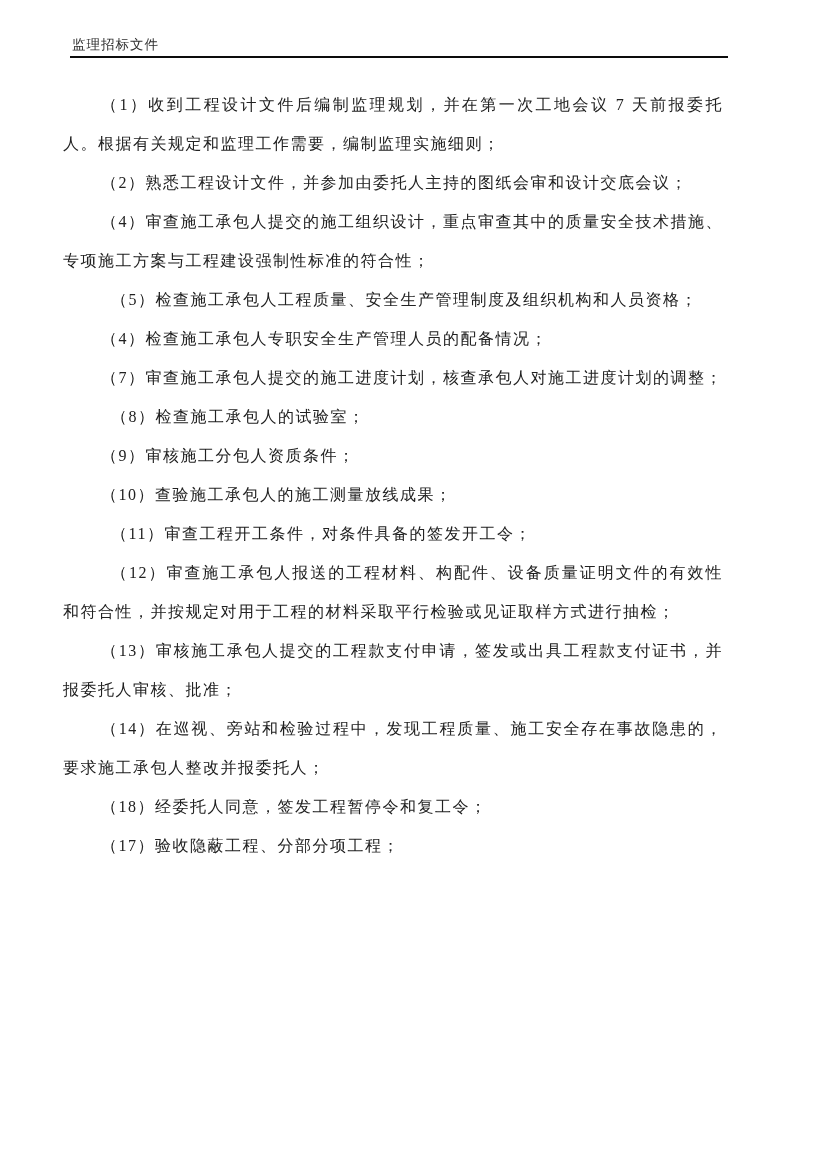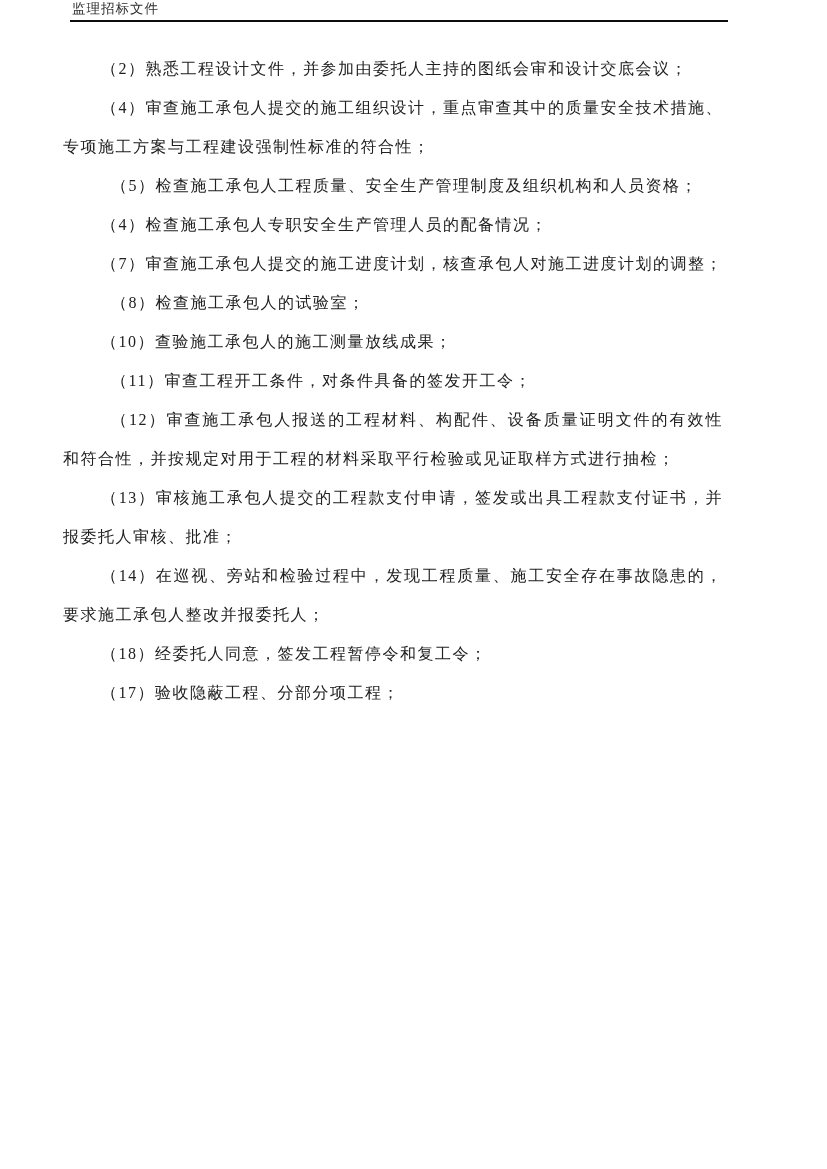--- a/index.html
+++ b/index.html
@@ -9,20 +9,21 @@
   }
   .page {
     position: relative;
     width: 827px;
     height: 1169px;
     background: #ffffff;
     overflow: hidden;
     font-family: "Liberation Serif", serif;
   }
   .doc-header {
+    padding-top: 36px;
   }
   .doc-header .title {
     margin-left: 72px;
     font-size: 13.5px;
     letter-spacing: 1px;
     color: #2e2e2e;
     line-height: 18px;
   }
   .doc-header .rule {
     margin-left: 70px;
@@ -55,26 +56,28 @@
 <body>
 
 <div class="page">
 
   <header class="doc-header">
     <div class="title">监理招标文件</div>
     <div class="rule"></div>
   </header>
 
   <main class="doc-body">
+    <p class="para">（1）收到工程设计文件后编制监理规划，并在第一次工地会议 7 天前报委托人。根据有关规定和监理工作需要，编制监理实施细则；</p>
     <p class="para">（2）熟悉工程设计文件，并参加由委托人主持的图纸会审和设计交底会议；</p>
     <p class="para">（4）审查施工承包人提交的施工组织设计，重点审查其中的质量安全技术措施、专项施工方案与工程建设强制性标准的符合性；</p>
     <p class="para indent-more">（5）检查施工承包人工程质量、安全生产管理制度及组织机构和人员资格；</p>
     <p class="para">（4）检查施工承包人专职安全生产管理人员的配备情况；</p>
     <p class="para">（7）审查施工承包人提交的施工进度计划，核查承包人对施工进度计划的调整；</p>
     <p class="para indent-more">（8）检查施工承包人的试验室；</p>
+    <p class="para">（9）审核施工分包人资质条件；</p>
     <p class="para">（10）查验施工承包人的施工测量放线成果；</p>
     <p class="para indent-more">（11）审查工程开工条件，对条件具备的签发开工令；</p>
     <p class="para indent-more">（12）审查施工承包人报送的工程材料、构配件、设备质量证明文件的有效性和符合性，并按规定对用于工程的材料采取平行检验或见证取样方式进行抽检；</p>
     <p class="para">（13）审核施工承包人提交的工程款支付申请，签发或出具工程款支付证书，并报委托人审核、批准；</p>
     <p class="para">（14）在巡视、旁站和检验过程中，发现工程质量、施工安全存在事故隐患的，要求施工承包人整改并报委托人；</p>
     <p class="para">（18）经委托人同意，签发工程暂停令和复工令；</p>
     <p class="para">（17）验收隐蔽工程、分部分项工程；</p>
   </main>
 
 </div>

